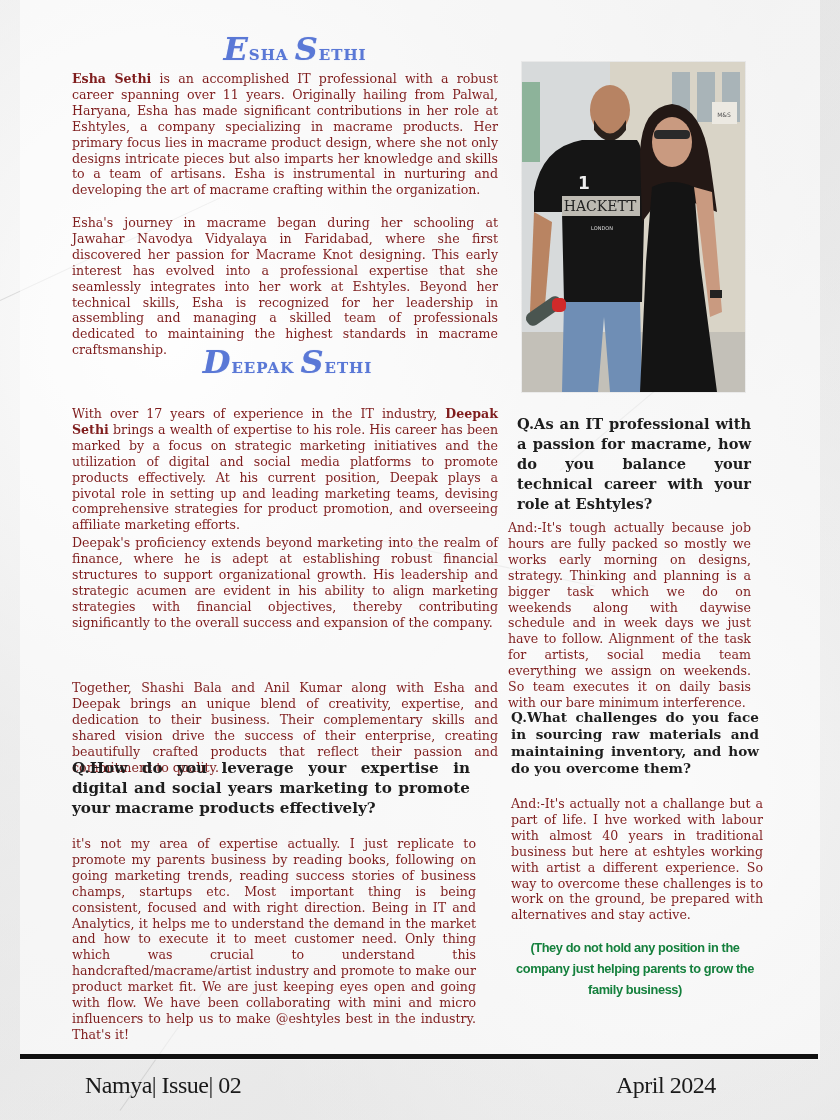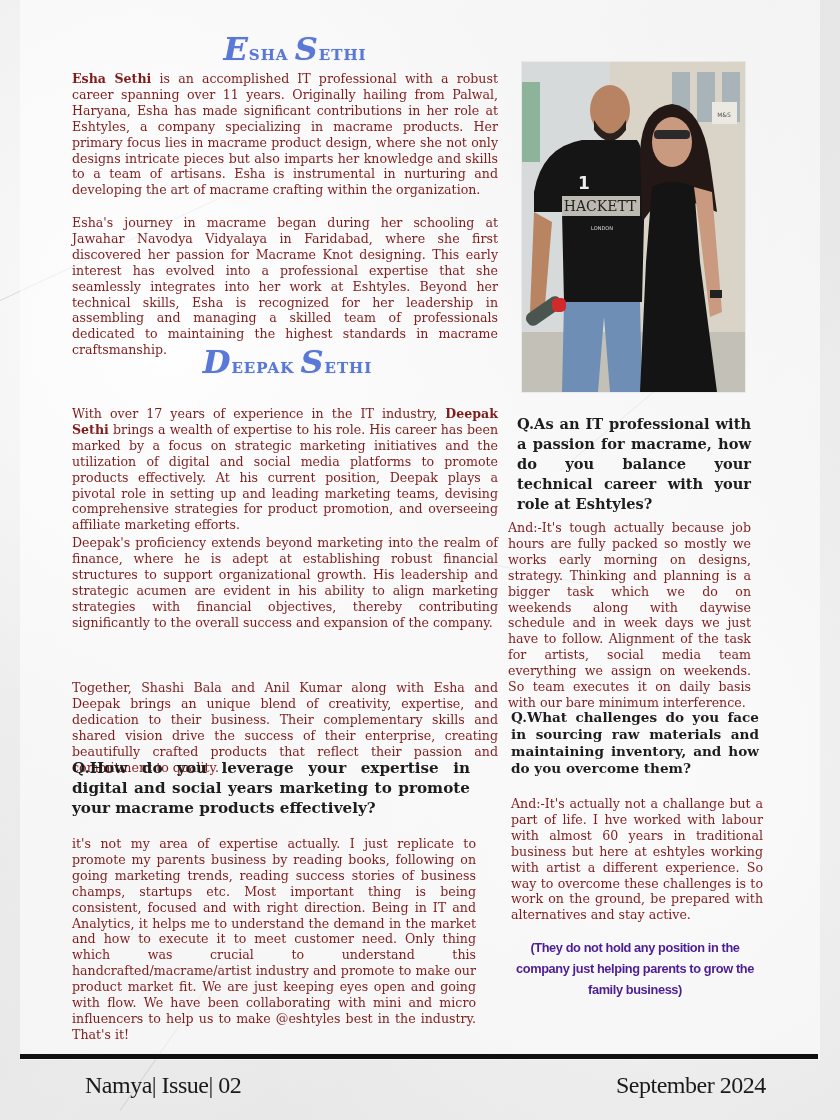--- a/index.html
+++ b/index.html
@@ -37,21 +37,21 @@
   .para b { font-weight: bold; }
   .question {
     position: absolute; font-weight: bold; font-size: 15.2px; line-height: 20px;
     text-align: justify; margin: 0; color: #1d1d1d;
     font-family: "DejaVu Serif", serif;
   }
   .question.right { font-size: 14.6px; line-height: 20px; }
   .question.right2 { font-size: 13.6px; line-height: 17px; }
   .note {
     position: absolute; text-align: center; font-weight: bold; font-size: 12.8px; line-height: 21px;
-    font-family: "Liberation Sans", sans-serif; letter-spacing: -0.4px; color: #4c1d95;
+    font-family: "Liberation Sans", sans-serif; letter-spacing: -0.4px; color: #15803d;
   }
   .photo {
     position: absolute; left: 522px; top: 62px; width: 223px; height: 330px;
     background: linear-gradient(180deg, #d9dde0 0%, #c9ccc8 45%, #b8b4ac 100%);
     overflow: hidden; box-shadow: 0 0 0 1px rgba(0,0,0,0.05);
   }
   .rule {
     position: absolute; left: 20px; top: 1054px; width: 798px; height: 5px; background: #111;
   }
   .footer-text {
@@ -122,19 +122,19 @@
     <path d="M130 125 Q150 115 172 125 L178 200 L195 330 L118 330 L124 200 Z" fill="#141414"></path>
     <path d="M172 125 L190 130 L200 250 L188 255 L178 170 Z" fill="#c99a80"></path>
     <rect x="188" y="228" width="12" height="8" fill="#222"></rect>
   </svg>
 </div>
 
 <p class="question right" style="left:517px;top:414px;width:234px;">Q.As an IT professional with a passion for macrame, how do you balance your technical career with your role at Eshtyles?</p>
 <p class="para" style="left:508px;top:520px;width:243px;">And:-It's tough actually because job hours are fully packed so mostly we works early morning on designs, strategy. Thinking and planning is a bigger task which we do on weekends along with daywise schedule and in week days we just have to follow. Alignment of the task for artists, social media team everything we assign on weekends. So team executes it on daily basis with our bare minimum interference.</p>
 
 <p class="question right2" style="left:511px;top:709px;width:248px;">Q.What challenges do you face in sourcing raw materials and maintaining inventory, and how do you overcome them?</p>
-<p class="para" style="left:511px;top:796px;width:252px;">And:-It's actually not a challange but a part of life. I hve worked with labour with almost 60 years in traditional business but here at eshtyles working with artist a different experience. So way to overcome these challenges is to work on the ground, be prepared with alternatives and stay active.</p>
+<p class="para" style="left:511px;top:796px;width:252px;">And:-It's actually not a challange but a part of life. I hve worked with labour with almost 40 years in traditional business but here at eshtyles working with artist a different experience. So way to overcome these challenges is to work on the ground, be prepared with alternatives and stay active.</p>
 
 <div class="note" style="left:504px;top:937px;width:262px;">(They do not hold any position in the company just helping parents to grow the family business)</div>
 
 <div class="rule"></div>
 <div class="footer-text" style="left:85px;">Namya| Issue| 02</div>
-<div class="footer-text" style="left:616px;">September 2024</div>
+<div class="footer-text" style="left:616px;">April 2024</div>
 
 </body></html>

